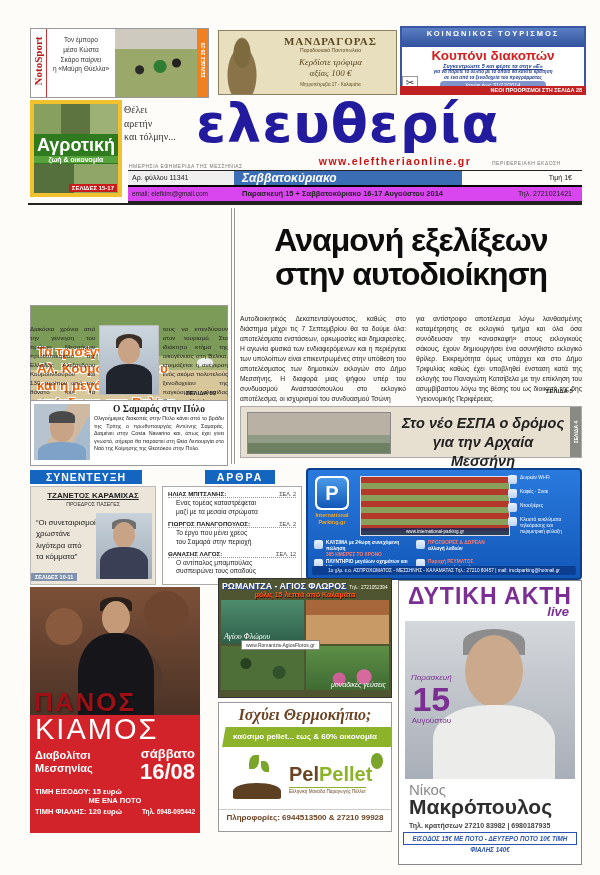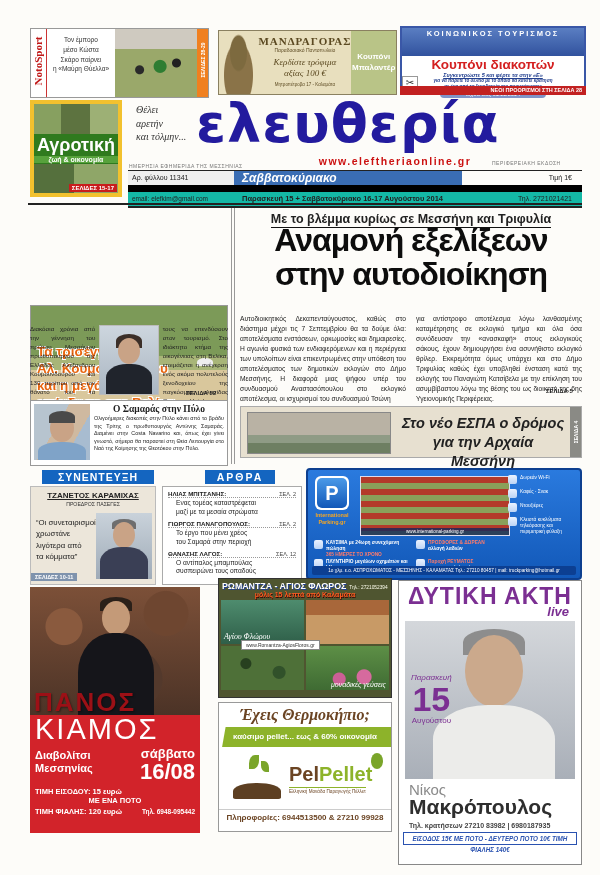--- a/index.html
+++ b/index.html
@@ -31,21 +31,21 @@
      #e8dfbe;}
   .md-mid{flex:1;padding-top:4px;color:#5c4a22;}
   .md-title{font-family:"Liberation Serif",serif;font-size:11px;letter-spacing:1px;font-weight:bold;}
   .md-sub{font-size:5px;}
   .md-offer{font-family:"Liberation Serif",serif;font-style:italic;font-size:9px;margin-top:4px;line-height:1.2;}
   .md-addr{font-size:4.5px;margin-top:3px;}
   .md-coupon{width:52px;background:#b9c487;color:#fff;display:flex;align-items:center;justify-content:center;
     font-size:8px;font-weight:bold;text-align:center;line-height:1.3;}
 
   .tourism{left:400px;top:26px;width:182px;height:60px;border:2px solid #3a57a7;background:#fff;}
-  .tr-head{height:28px;background:linear-gradient(#5a7ec2,#31529e);color:#fff;font-size:7.5px;font-weight:bold;
+  .tr-head{height:19px;background:linear-gradient(#5a7ec2,#31529e);color:#fff;font-size:7.5px;font-weight:bold;
     letter-spacing:2px;text-align:center;line-height:11px;}
   .tr-title{color:#d42020;font-weight:900;font-size:13.5px;text-align:center;margin-top:1px;}
   .tr-l1{color:#23408f;font-size:5.5px;font-weight:bold;font-style:italic;text-align:center;text-decoration:underline;}
   .tr-l2{color:#23408f;font-size:4.6px;font-weight:bold;font-style:italic;text-align:center;line-height:1.25;}
   .tr-valid{width:106px;margin:1px auto 0;background:#8094c8;border-radius:4px;color:#fff;
     font-size:5.5px;font-style:italic;text-align:center;line-height:8px;height:8px;}
   .tr-foot{left:400px;top:86px;width:186px;height:9px;background:#c22121;color:#fff;font-size:5.5px;
     text-align:right;line-height:9px;padding-right:4px;box-sizing:border-box;font-weight:bold;}
   .tr-scissors{left:402px;top:76px;font-size:10px;color:#333;background:#fff;border:1px solid #999;
     width:14px;height:12px;text-align:center;line-height:12px;}
@@ -55,31 +55,31 @@
     background:linear-gradient(90deg,#6b8f4a 0 33%,#8aa55f 33% 66%,#77934e 66%),#7a9a55;position:relative;}
   .ag-photos-top{position:absolute;top:0;left:0;right:0;height:30px;
     background:linear-gradient(90deg,#87a060 0 32%,#5d7340 32% 67%,#9db075 67%);}
   .ag-photos-bot{position:absolute;bottom:0;left:0;right:0;height:34px;
     background:linear-gradient(90deg,#55703d 0 48%,#8fa668 48%);}
   .ag-band{position:absolute;top:30px;left:0;right:0;background:#2f7a1e;color:#fff;text-align:center;padding:1px 0;}
   .ag-title{font-size:18px;font-weight:900;}
   .ag-sub{background:#57a23c;font-size:7px;font-weight:bold;color:#ffif;color:#fff;}
   .ag-pages{position:absolute;right:1px;bottom:1px;background:#c81d1d;color:#fff;font-size:6px;font-weight:bold;padding:1px 3px;}
 
-  .slogan{left:136px;top:103px;width:62px;font-family:"Liberation Serif",serif;font-style:italic;
+  .slogan{left:124px;top:103px;width:62px;font-family:"Liberation Serif",serif;
     font-size:10px;line-height:1.35;color:#333;}
   .logo{left:196px;top:92px;width:388px;font-weight:900;font-size:54px;letter-spacing:1px;color:#231b9e;
     font-family:"DejaVu Sans",sans-serif;}
   .website{left:285px;top:155px;width:220px;text-align:center;color:#cc1111;font-weight:bold;font-size:10.5px;letter-spacing:1.5px;}
   .regional{left:492px;top:160px;font-size:5px;color:#777;letter-spacing:.5px;}
   .daily{left:129px;top:163px;font-size:5px;color:#777;letter-spacing:.5px;}
 
   .mh-rows{left:128px;top:170px;width:454px;border-top:1px solid #222;border-bottom:2px solid #222;}
-  .mh-row{display:flex;height:14px;border-bottom:7px solid #000000;}
-  .mh-row:last-child{border-bottom:none;background:#14b8a6;}
+  .mh-row{display:flex;height:14px;border-bottom:2px solid #000000;}
+  .mh-row:last-child{border-bottom:none;background:#d946ef;}
   .mh-issue{width:106px;background:#efefef;font-size:7px;line-height:14px;padding-left:4px;box-sizing:border-box;}
   .mh-edition{width:228px;background:#3a6db4;color:#fff;font-weight:bold;font-style:italic;font-size:12px;line-height:14px;padding-left:8px;box-sizing:border-box;}
   .mh-price{flex:1;font-size:7px;line-height:14px;text-align:right;padding-right:10px;}
   .mh-email{width:106px;font-size:6.5px;line-height:13px;padding-left:4px;box-sizing:border-box;}
   .mh-date{width:228px;font-size:7.5px;font-weight:bold;line-height:13px;padding-left:8px;box-sizing:border-box;}
   .mh-phone{flex:1;font-size:7px;line-height:13px;text-align:right;padding-right:10px;}
 
   .rule-top{left:28px;top:203px;width:554px;border-top:2px solid #222;}
   .divider-v{left:231px;top:208px;height:256px;width:2px;border-left:1px solid #999;border-right:1px solid #999;}
 
@@ -117,21 +117,21 @@
   .espa{left:240px;top:406px;width:342px;height:52px;background:#e7e0d0;border:1px solid #aaa;box-sizing:border-box;}
   .espa-photo{position:absolute;left:6px;top:5px;width:142px;height:40px;border:1px solid #888;
     background:linear-gradient(#b9b2a4 0 55%,#8f9b85 55% 75%,#6e7f62 75%),#b9b2a4;}
   .espa-title{position:absolute;left:158px;top:7px;width:168px;text-align:center;font-style:italic;
     font-weight:bold;font-size:14.5px;line-height:1.3;color:#222;}
   .espa-page{position:absolute;right:0;top:0;bottom:0;width:11px;background:#8a8a85;}
   .espa-page span{position:absolute;left:-24px;top:22px;width:60px;transform:rotate(-90deg);font-size:5px;color:#fff;font-weight:bold;text-align:center;}
 
   
   .interview{left:30px;top:470px;width:126px;height:115px;}
-  .iv-head{width:112px;height:14px;background:#1465c0;color:#fff;font-weight:bold;font-size:10.5px;text-align:center;line-height:14px;letter-spacing:1px;margin-left:12px;}
+  .iv-head{width:112px;height:14px;background:#1465c0;color:#fff;font-weight:bold;font-size:10.5px;text-align:center;line-height:14px;letter-spacing:1px;}
   .iv-body{position:absolute;top:16px;left:0;width:126px;height:99px;background:#ece6da;border:1px solid #bbb;box-sizing:border-box;}
   .iv-name{font-size:8px;font-weight:bold;text-align:center;text-decoration:underline;margin-top:4px;}
   .iv-role{font-size:5.2px;text-align:center;margin-top:1px;color:#333;}
   .iv-quote{position:absolute;left:5px;top:30px;width:60px;font-size:7.8px;line-height:1.45;color:#222;}
   .iv-photo{position:absolute;right:3px;top:26px;width:56px;height:66px;background:linear-gradient(#c9d2da,#9fabb8);overflow:hidden;}
   .iv-pages{position:absolute;left:0;bottom:3px;background:#7f93ad;color:#fff;font-size:5.5px;font-weight:bold;padding:1px 4px;}
 
   .arthra{left:162px;top:470px;width:140px;height:115px;}
   .ar-head{width:70px;height:14px;background:#1465c0;color:#fff;font-weight:bold;font-size:10.5px;text-align:center;line-height:14px;letter-spacing:2px;margin-left:43px;}
   .ar-body{position:absolute;top:16px;left:0;width:140px;height:99px;background:#fff;border:1px solid #aaa;box-sizing:border-box;padding:3px 5px;}
@@ -252,22 +252,20 @@
 
   <div class="abs mandra">
     <div class="md-root"></div>
     <div class="md-mid ctr">
       <div class="md-title">ΜΑΝΔΡΑΓΟΡΑΣ</div>
       <div class="md-sub">Παραδοσιακό Παντοπωλείο</div>
       <div class="md-offer pre">Κερδίστε τρόφιμα
 αξίας 100 €</div>
       <div class="md-addr">Μητροπέτροβα 17 - Καλαμάτα</div>
     </div>
-    <div class="md-coupon pre">Κουπόνι
-Μπαλαντέρ</div>
   </div>
 
   <div class="abs tourism">
     <div class="tr-head">ΚΟΙΝΩΝΙΚΟΣ ΤΟΥΡΙΣΜΟΣ</div>
     <div class="tr-title">Κουπόνι διακοπών</div>
     <div class="tr-l1">Συγκεντρώστε 5 και φέρτε τα στην «Ε»</div>
     <div class="tr-l2 pre">για να πάρετε το δελτίο με το οποίο θα κάνετε κράτηση
 σε ένα από τα ξενοδοχεία του προγράμματος</div>
     <div class="tr-valid">Ισχύει έως 31/12/2014</div>
   </div>
@@ -331,21 +329,20 @@
       <div class="head" style="left:16px;top:10px;width:24px;height:28px;"></div>
       <div class="hair" style="left:15px;top:7px;width:26px;height:12px;background:#4a4a4a;"></div>
       <div class="torso" style="left:4px;top:38px;width:48px;height:20px;background:#7fa3c8;"></div>
     </div>
     <div class="sm-right">
       <div class="sm-title">Ο Σαμαράς στην Πύλο</div>
       <div class="sm-text">Ολιγοήμερες διακοπές στην Πύλο κάνει από το βράδυ της Τρίτης ο πρωθυπουργός Αντώνης Σαμαράς. Διαμένει στην Costa Navarino και, όπως έχει γίνει γνωστό, σήμερα θα παραστεί στη Θεία Λειτουργία στο Ναό της Κοίμησης της Θεοτόκου στην Πύλο.</div>
     </div>
   </div>
 
-  <div class="abs kicker"><span>Με το βλέμμα κυρίως σε Μεσσήνη και Τριφυλία</span></div>
   <div class="abs headline pre">Αναμονή εξελίξεων
 στην αυτοδιοίκηση</div>
   <div class="abs lead-body">
     <div class="col just">Αυτοδιοικητικός Δεκαπενταύγουστος, καθώς στο διάστημα μέχρι τις 7 Σεπτεμβρίου θα τα δούμε όλα: αποτελέσματα ενστάσεων, ορκωμοσίες και δημαιρεσίες. Η αγωνία φυσικά των ενδιαφερόμενων και η περιέργεια των υπολοίπων είναι επικεντρωμένες στην υπόθεση του αποτελέσματος των δημοτικών εκλογών στο Δήμο Μεσσήνης. Η διαφορά μιας ψήφου υπέρ του συνδυασμού Αναστασόπουλου στο εκλογικό αποτέλεσμα, οι ισχυρισμοί του συνδυασμού Τσώνη</div>
     <div class="col just">για αντίστροφο αποτέλεσμα λόγω λανθασμένης καταμέτρησης σε εκλογικό τμήμα και όλα όσα συνόδευσαν την «ανασκαφή» στους εκλογικούς σάκους, έχουν δημιουργήσει ένα ασυνήθιστο εκλογικό θρίλερ. Εκκρεμότητα όμως υπάρχει και στο Δήμο Τριφυλίας καθώς έχει υποβληθεί ένσταση κατά της εκλογής του Παναγιώτη Κατσίβελα με την επίκληση του ασυμβίβαστου λόγω της θέσης του ως διοικητή της 6ης Υγειονομικής Περιφέρειας.</div>
   </div>
   <div class="abs lead-page">ΣΕΛΙΔΑ 5</div>
 
   <div class="abs espa">
     <div class="espa-photo"></div>
@@ -505,21 +502,21 @@
       <div class="ro-ph ro-ph2"></div>
       <div class="ro-ph ro-ph3"></div>
       <div class="ro-ph ro-ph4">
         <div class="ro-cap4">μοναδικές γεύσεις</div>
       </div>
       <div class="ro-url">www.Romantza-AgiosFloros.gr</div>
     </div>
   </div>
 
   <div class="abs pellet">
-    <div class="pe-title">Έχεις Θερμοκήπιο;</div>
+    <div class="pe-title">Ισχύει Θερμοκήπιο;</div>
     <div class="pe-stripe">καύσιμο pellet... εως &amp; 60% οικονομία</div>
     <div class="pe-mid">
       <div class="pe-mound"></div>
       <div class="pe-leaf" style="left:30px;top:8px;width:10px;height:14px;"></div>
       <div class="pe-leaf" style="left:42px;top:14px;width:8px;height:11px;transform:scaleX(-1);"></div>
       <div class="pe-brand">
         <span class="p1">Pel</span><span class="p2">Pellet</span>
       </div>
       <div class="pe-bsub">Ελληνική Μονάδα Παραγωγής Πέλλετ</div>
       <div class="pe-leaf" style="left:152px;top:6px;width:12px;height:16px;border-radius:50%;"></div>

